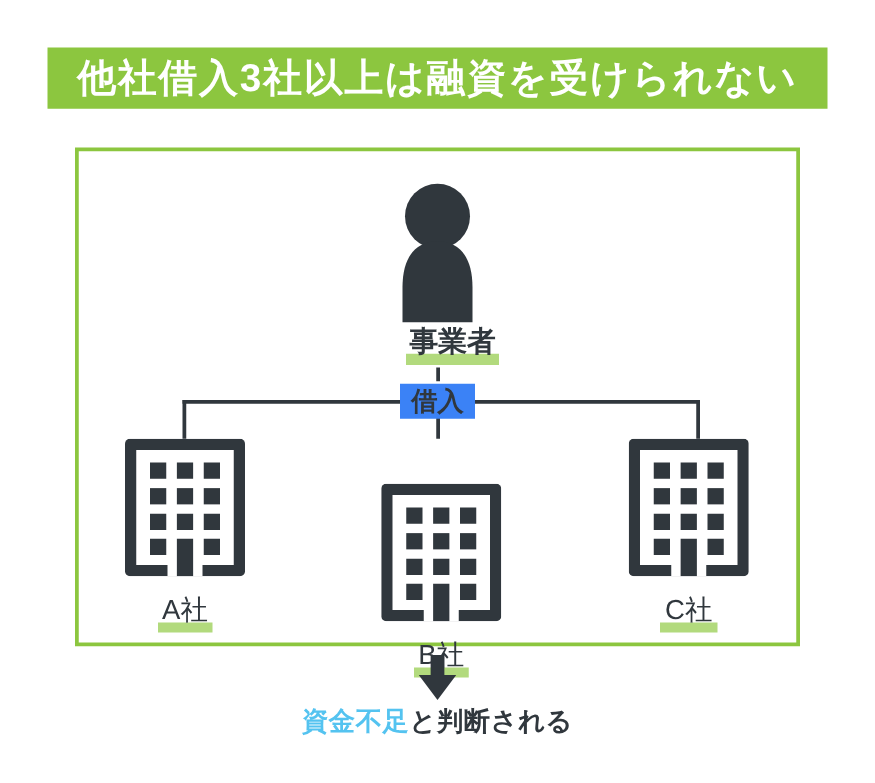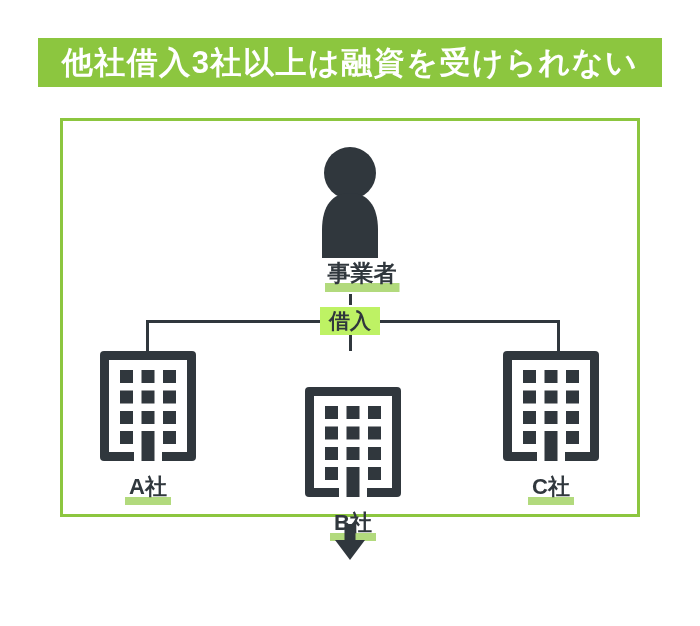--- a/index.html
+++ b/index.html
@@ -72,21 +72,21 @@
     top: 199px;
     width: 3px; height: 31px;
     background: #30373D;
   }
   .drop-left { left: 83px; }
   .drop-right { left: 494px; }
   .kariire {
     position: absolute;
     top: 186px; left: 50%;
     transform: translateX(-50%);
-    background: #bef264;
+    background: #3b82f6;
     padding: 0 9px;
     font-size: 21px;
     font-weight: bold;
     color: #30373D;
     z-index: 2;
     white-space: nowrap;
   }
   .company {
     position: absolute;
     top: 230px;
@@ -94,21 +94,21 @@
     display: flex;
     flex-direction: column;
     align-items: center;
   }
   .company-a { left: 37px; }
   .company-b { left: 242px; margin-top: 36px; }
   .company-c { left: 440px; }
   .company-label {
     margin-top: 7px;
     font-size: 22px;
-    font-weight: bold;
+    font-weight: normal;
     color: #30373D;
     white-space: nowrap;
     padding: 0 4px 3px;
     box-shadow: inset 0 -8px 0 #B2DA7D;
   }
   .down-arrow {
     position: absolute;
     left: 335px; top: 524px;
     line-height: 0;
   }
@@ -222,14 +222,17 @@
 
   </div>
 
   <div class="down-arrow">
     <svg width="30" height="36" viewBox="0 0 30 36" xmlns="http://www.w3.org/2000/svg">
       <rect x="9.5" y="0" width="11" height="17" fill="#30373D"></rect>
       <polygon points="0,16 30,16 15,36" fill="#30373D"></polygon>
     </svg>
   </div>
 
+  <div class="caption">
+    <span class="hl">資金不足</span><span>と判断される</span>
+  </div>
 
 </div>
 
 </body></html>

